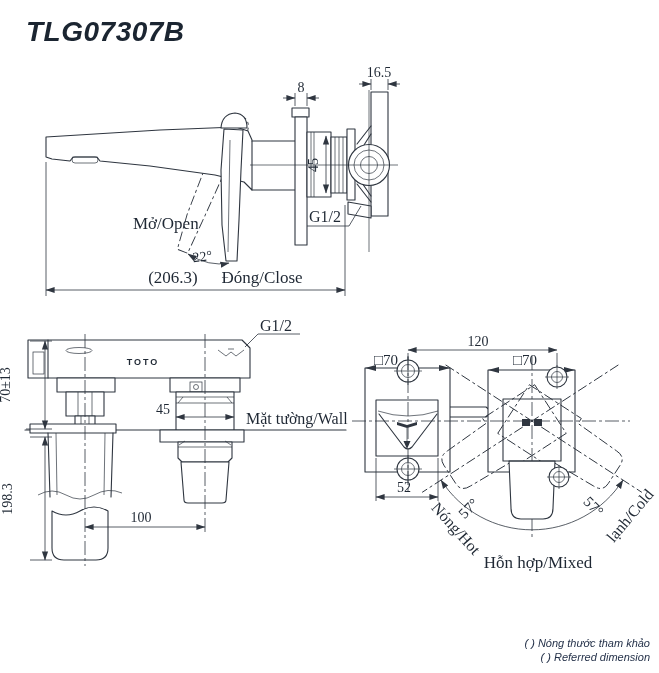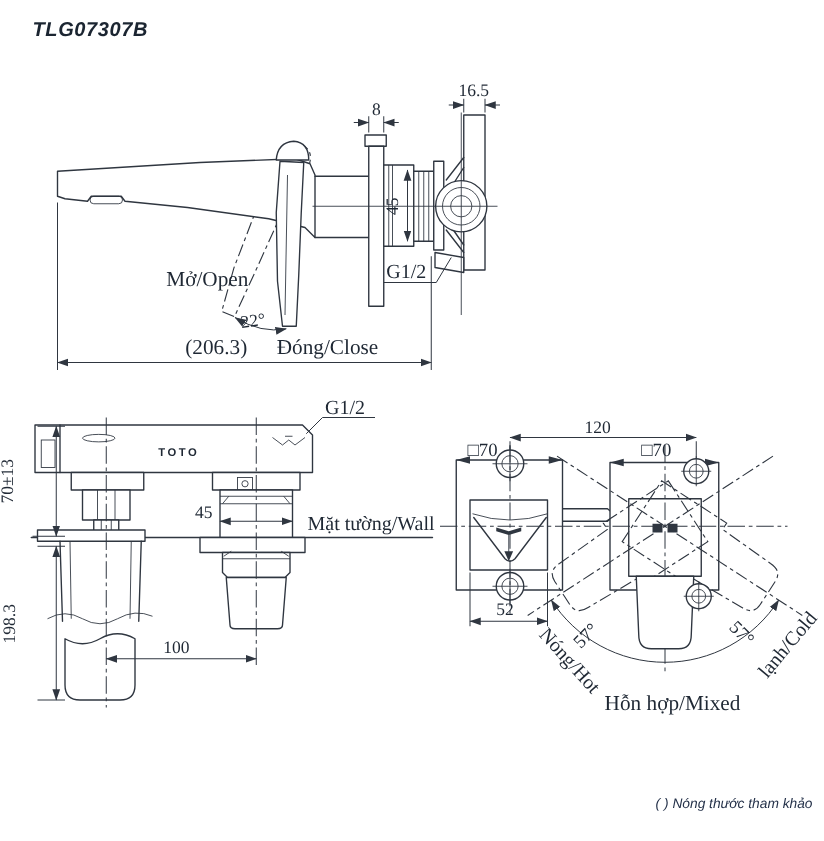--- a/index.html
+++ b/index.html
@@ -1,18 +1,18 @@
 <!DOCTYPE html>
 <html><head>
 <meta charset="utf-8">
 <style>
   html,body{margin:0;padding:0;background:#fff;}
   #page{position:relative;width:659px;height:673px;background:#fff;overflow:hidden;
         font-family:"Liberation Sans",sans-serif;}
-  #title{position:absolute;left:26px;top:16px;font-size:16px;font-weight:bold;
+  #title{position:absolute;left:26px;top:16px;font-size:28px;font-weight:bold;
          font-style:italic;letter-spacing:.5px;color:#1b2531;}
   #notes{position:absolute;left:420px;top:636px;width:230px;text-align:right;
          font-size:11px;font-style:italic;color:#25324a;line-height:14px;}
   svg{position:absolute;left:0;top:0;}
   .ln{stroke:#2f3640;stroke-width:1.1;fill:none;stroke-linecap:round;stroke-linejoin:round;}
   .lnw{stroke:#2f3640;stroke-width:1.1;fill:#fff;stroke-linejoin:round;}
   .thin{stroke:#2f3640;stroke-width:.7;fill:none;}
   .dim{stroke:#2f3640;stroke-width:.8;fill:none;}
   .cl{stroke:#2f3640;stroke-width:.8;fill:none;stroke-dasharray:14 3 3 3;}
   .ph{stroke:#2f3640;stroke-width:.9;fill:none;stroke-dasharray:10 3 3 3;}
@@ -219,14 +219,15 @@
       <text class="t15" x="472" y="512" text-anchor="middle" transform="rotate(-45 472 512)">57°</text>
       <text class="t15" x="590" y="510" text-anchor="middle" transform="rotate(45 590 510)">57°</text>
       <text class="t16" x="452" y="532" text-anchor="middle" transform="rotate(48 452 532)">Nóng/Hot</text>
       <text class="t16" x="634" y="519" text-anchor="middle" transform="rotate(-50 634 519)">lạnh/Cold</text>
       <text class="t17" x="538" y="568" text-anchor="middle">Hỗn hợp/Mixed</text>
     </g>
   </svg>
 
   <div id="notes">
     <div>( ) Nóng thước tham khảo</div>
+    <div>( ) Referred dimension</div>
   </div>
 </div>
 
 </body></html>

